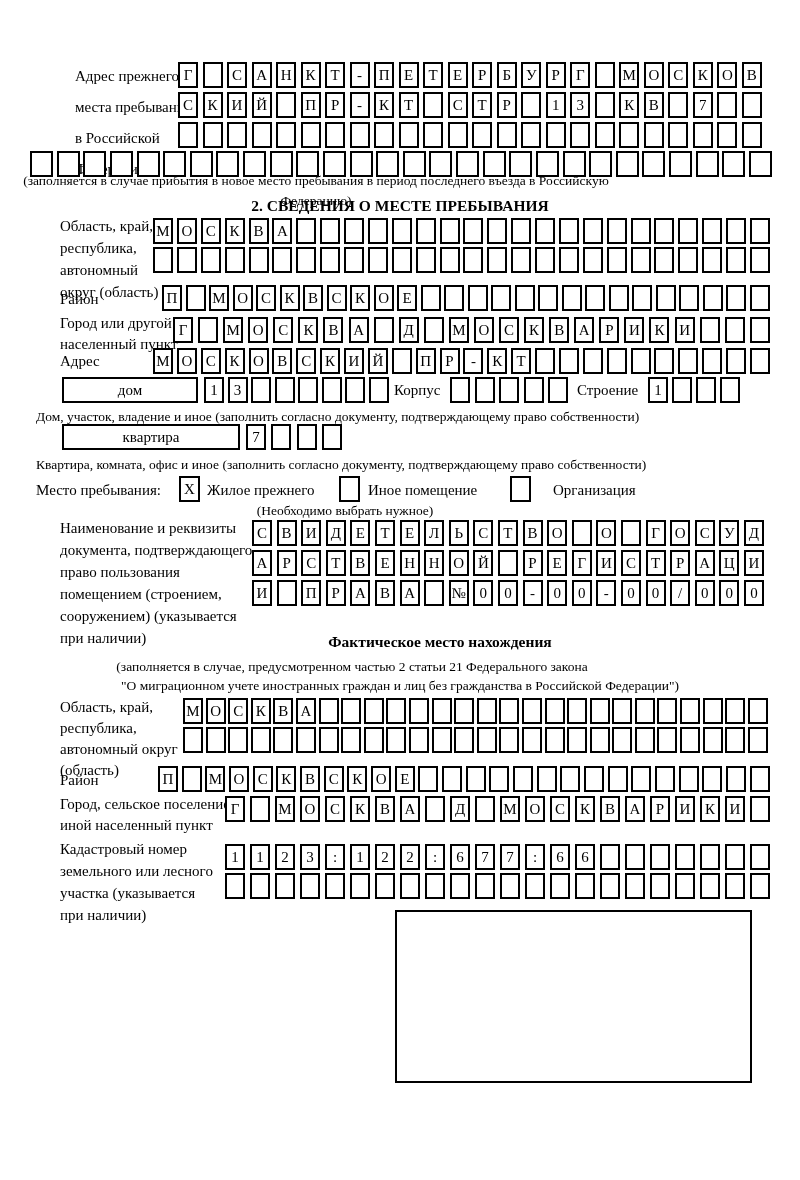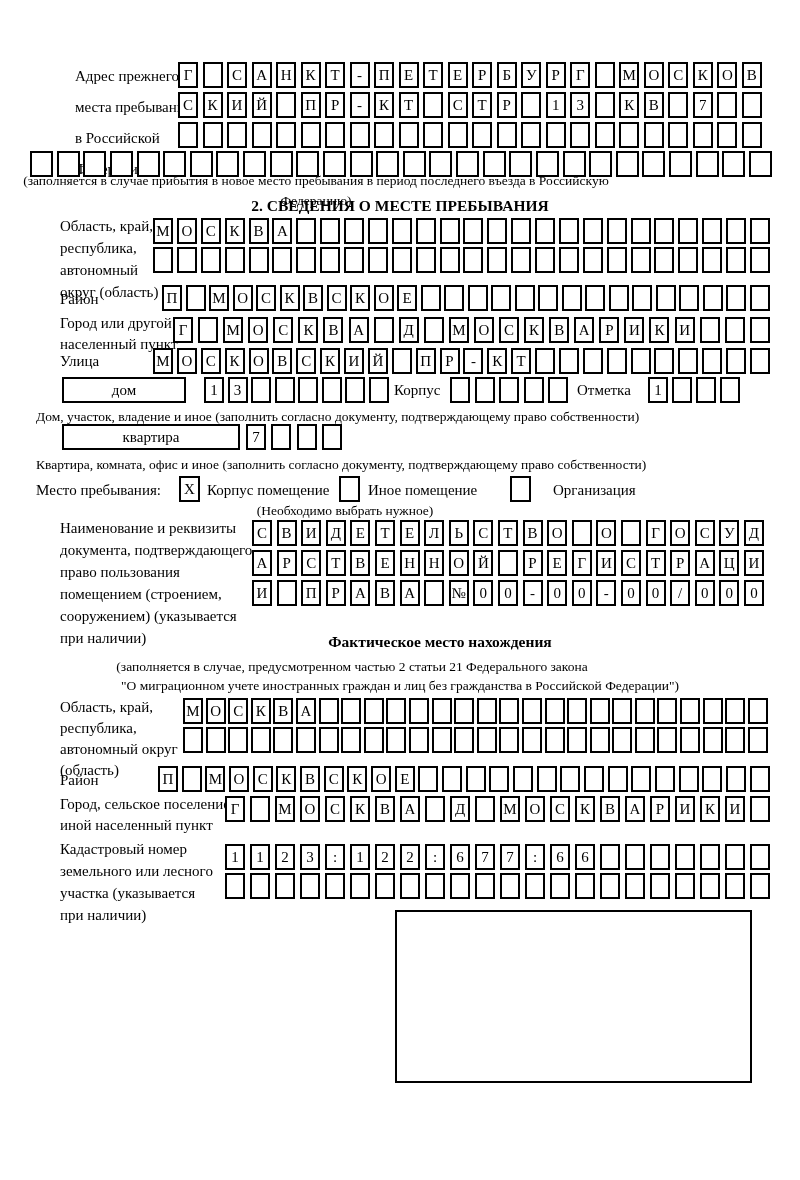--- a/index.html
+++ b/index.html
@@ -256,21 +256,21 @@
       <div class="cell">А</div>
       <div class="cell">Р</div>
       <div class="cell">И</div>
       <div class="cell">К</div>
       <div class="cell">И</div>
       <div class="cell"></div>
       <div class="cell"></div>
       <div class="cell"></div>
     </div>
 
-  <div class="txt" style="top:351px;left:60px;">Улица</div>
+  <div class="txt" style="top:351px;left:60px;">Адрес</div>
   <div class="cellrow" style="top:348px;left:153px;width:617px;">
       <div class="cell">М</div>
       <div class="cell">О</div>
       <div class="cell">С</div>
       <div class="cell">К</div>
       <div class="cell">О</div>
       <div class="cell">В</div>
       <div class="cell">С</div>
       <div class="cell">К</div>
       <div class="cell">И</div>
@@ -286,60 +286,60 @@
       <div class="cell"></div>
       <div class="cell"></div>
       <div class="cell"></div>
       <div class="cell"></div>
       <div class="cell"></div>
       <div class="cell"></div>
       <div class="cell"></div>
       <div class="cell"></div>
     </div>
 
-  <div class="labelbox" style="top:377px;left:62px;width:124px;">дом</div>
+  <div class="labelbox" style="top:377px;left:62px;width:136px;">дом</div>
   <div class="cellrow" style="top:377px;left:204px;width:185px;">
       <div class="cell">1</div>
       <div class="cell">3</div>
       <div class="cell"></div>
       <div class="cell"></div>
       <div class="cell"></div>
       <div class="cell"></div>
       <div class="cell"></div>
       <div class="cell"></div>
     </div>
   <div class="txt" style="top:380px;left:394px;">Корпус</div>
   <div class="cellrow" style="top:377px;left:450px;width:118px;">
       <div class="cell"></div>
       <div class="cell"></div>
       <div class="cell"></div>
       <div class="cell"></div>
       <div class="cell"></div>
     </div>
-  <div class="txt" style="top:380px;left:577px;">Отметка</div>
+  <div class="txt" style="top:380px;left:577px;">Строение</div>
   <div class="cellrow" style="top:377px;left:648px;width:92px;">
       <div class="cell">1</div>
       <div class="cell"></div>
       <div class="cell"></div>
       <div class="cell"></div>
     </div>
   <div class="txt fine" style="top:407px;left:36px;">Дом, участок, владение и иное (заполнить согласно документу, подтверждающему право собственности)</div>
 
   <div class="labelbox" style="top:424px;left:62px;width:178px;">квартира</div>
   <div class="cellrow" style="top:424px;left:246px;width:96px;">
       <div class="cell">7</div>
       <div class="cell"></div>
       <div class="cell"></div>
       <div class="cell"></div>
     </div>
   <div class="txt fine" style="top:455px;left:36px;">Квартира, комната, офис и иное (заполнить согласно документу, подтверждающему право собственности)</div>
 
   <div class="txt" style="top:480px;left:36px;">Место пребывания:</div>
   <div class="checkbox" style="top:476px;left:179px;">X</div>
-  <div class="txt" style="top:480px;left:207px;">Корпус помещение</div>
+  <div class="txt" style="top:480px;left:207px;">Жилое прежнего</div>
   <div class="checkbox" style="top:476px;left:339px;"></div>
   <div class="txt" style="top:480px;left:368px;">Иное помещение</div>
   <div class="checkbox" style="top:476px;left:510px;"></div>
   <div class="txt" style="top:480px;left:553px;">Организация</div>
   <div class="txt fine center" style="top:501px;left:150px;width:390px;">(Необходимо выбрать нужное)</div>
 
   <div class="txt multi" style="top:517px;left:60px;line-height:22px;">Наименование и реквизиты
 документа, подтверждающего
 право пользования
 помещением (строением,

